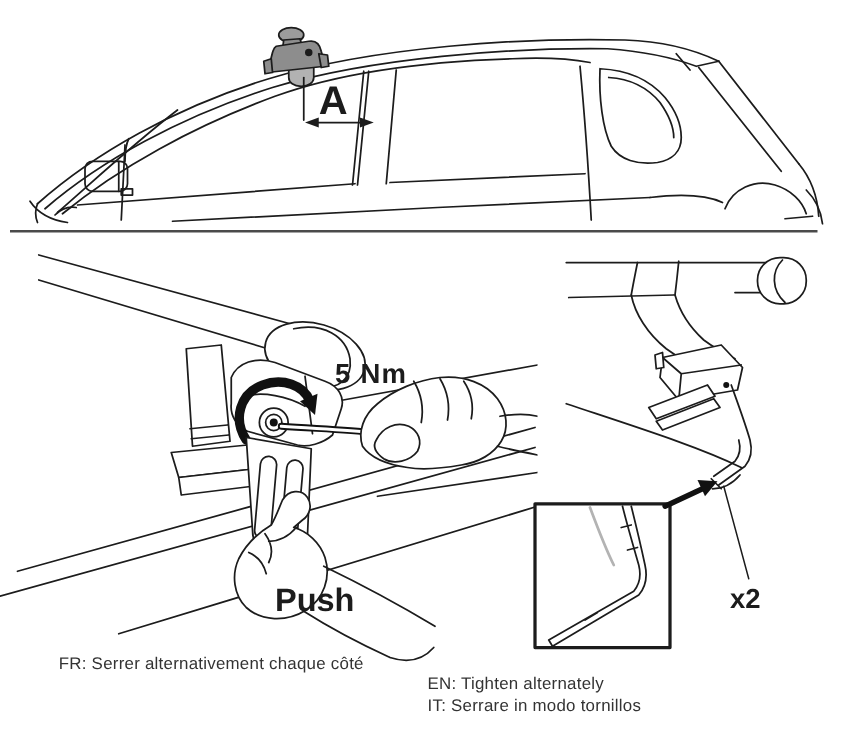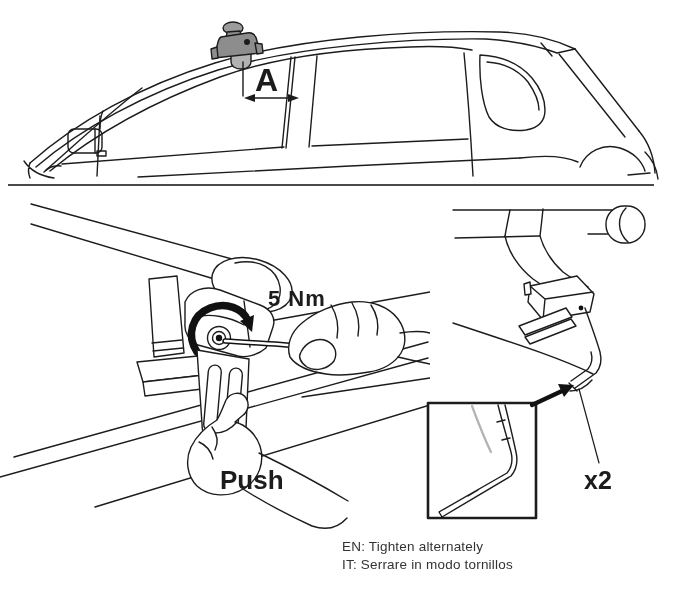--- a/index.html
+++ b/index.html
@@ -7,21 +7,21 @@
     position:relative;width:686px;height:596px;background:#ffffff;overflow:hidden;
     font-family:"Liberation Sans", sans-serif;color:#1c1c1c;
   }
   svg{position:absolute;display:block;}
   .stroke{stroke:#1c1c1c;stroke-width:1.4;fill:none;stroke-linecap:round;stroke-linejoin:round;}
   .fillw{fill:#ffffff;}
   .label{position:absolute;font-weight:bold;color:#1c1c1c;white-space:nowrap;}
   #dim-label{left:255px;top:62px;font-size:32px;}
   #torque-label{left:268px;top:286px;font-size:22px;letter-spacing:1px;}
   #push-label{left:220px;top:465px;font-size:26px;}
-  #qty-label{left:584px;top:466px;font-size:25px;}
+  #qty-label{left:584px;top:466px;font-size:22px;}
   #divider{position:absolute;left:8px;top:184px;width:646px;height:2px;background:#4a4a4a;}
   .instructions{position:absolute;font-size:13.5px;line-height:18px;color:#333;letter-spacing:0.2px;}
   #instr-left{left:47px;top:522px;}
   #instr-right{left:342px;top:522px;margin-top:16px;}
   .instructions div{height:18px;}
 </style>
 </head>
 <body>
 
 <div id="page">
@@ -162,19 +162,20 @@
       <path d="M 159,194 L 179,268" stroke-width="1.2"></path>
     </g>
   </svg>
 
   <span id="dim-label" class="label">A</span>
   <span id="torque-label" class="label">5 Nm</span>
   <span id="push-label" class="label">Push</span>
   <span id="qty-label" class="label">x2</span>
 
   <div id="instr-left" class="instructions">
+    <div>FR: Serrer alternativement chaque côté</div>
   </div>
   <div id="instr-right" class="instructions">
     <div>EN: Tighten alternately</div>
     <div>IT: Serrare in modo tornillos</div>
   </div>
 
 </div>
 
 </body></html>

